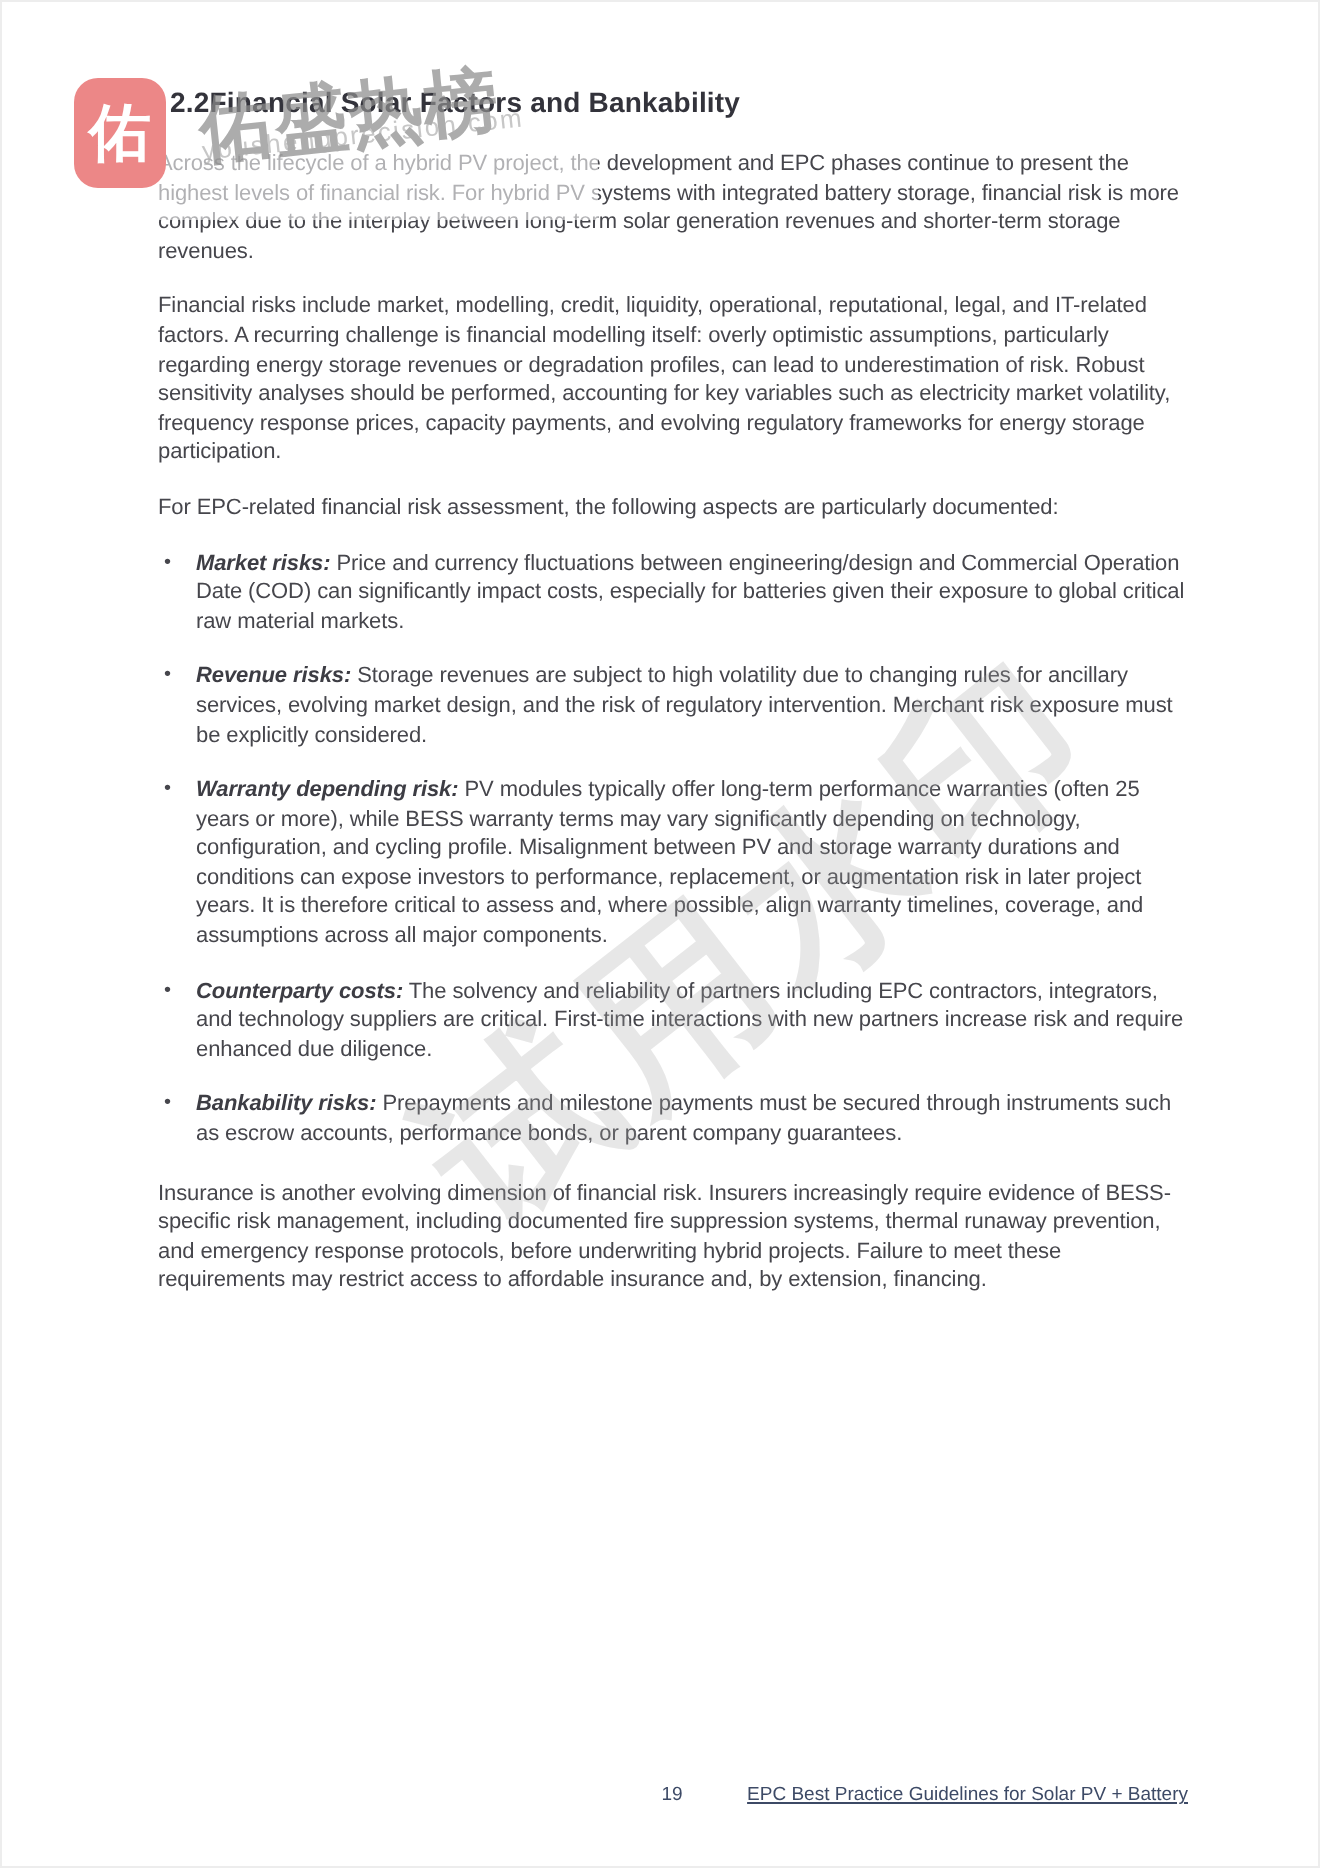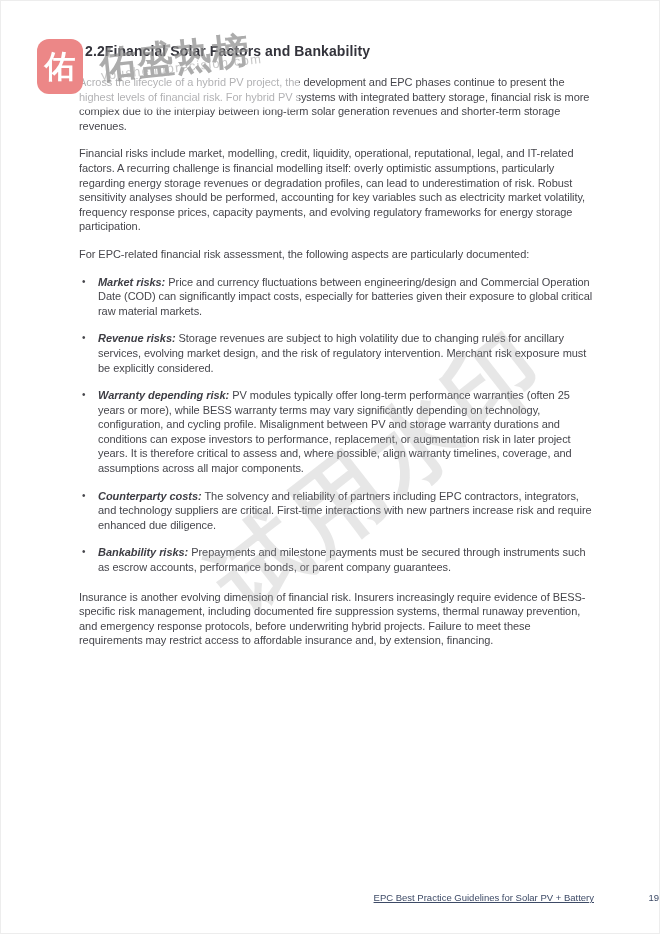--- a/index.html
+++ b/index.html
@@ -70,21 +70,21 @@
     top: 891px;
     height: 14px;
     font-size: 9.5px;
     color: #3d4a66;
     z-index: 1;
   }
   .footer-page-number {
     position: absolute;
     left: 12px;
     right: 0;
-    text-align: right;
+    text-align: center;
   }
   .footer-doc-title {
     position: absolute;
     right: 65px;
     text-decoration: underline;
   }
   
   .wm-diagonal {
     position: absolute;
     left: 178px;

